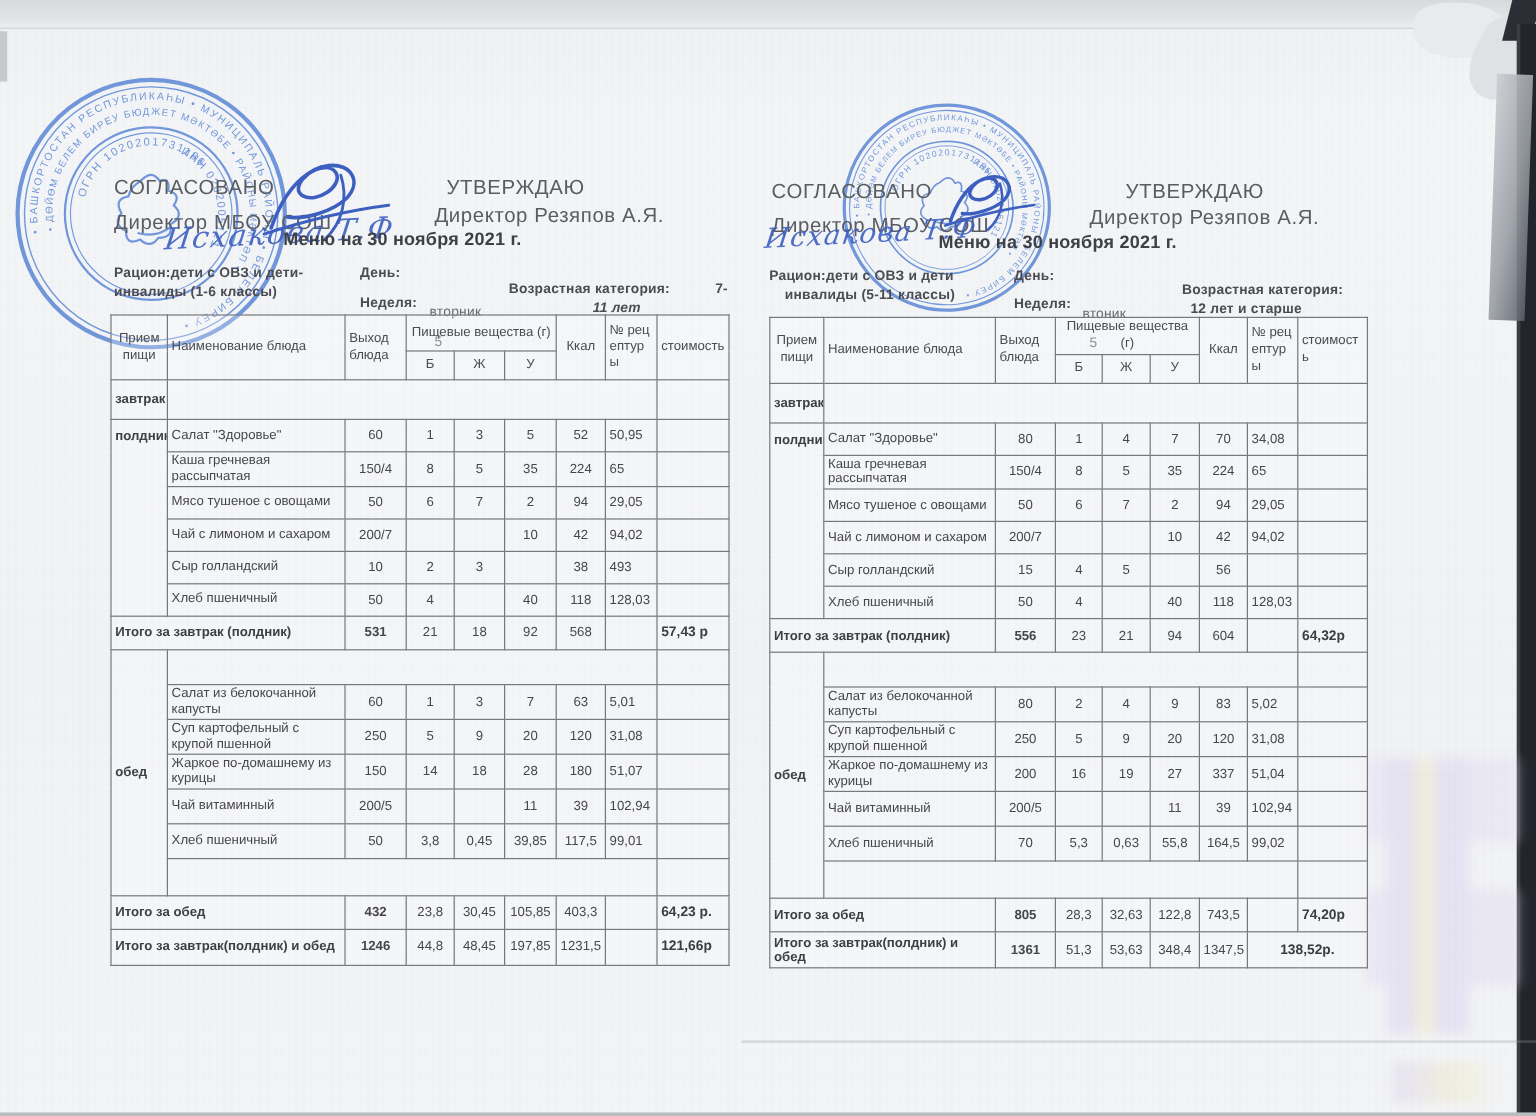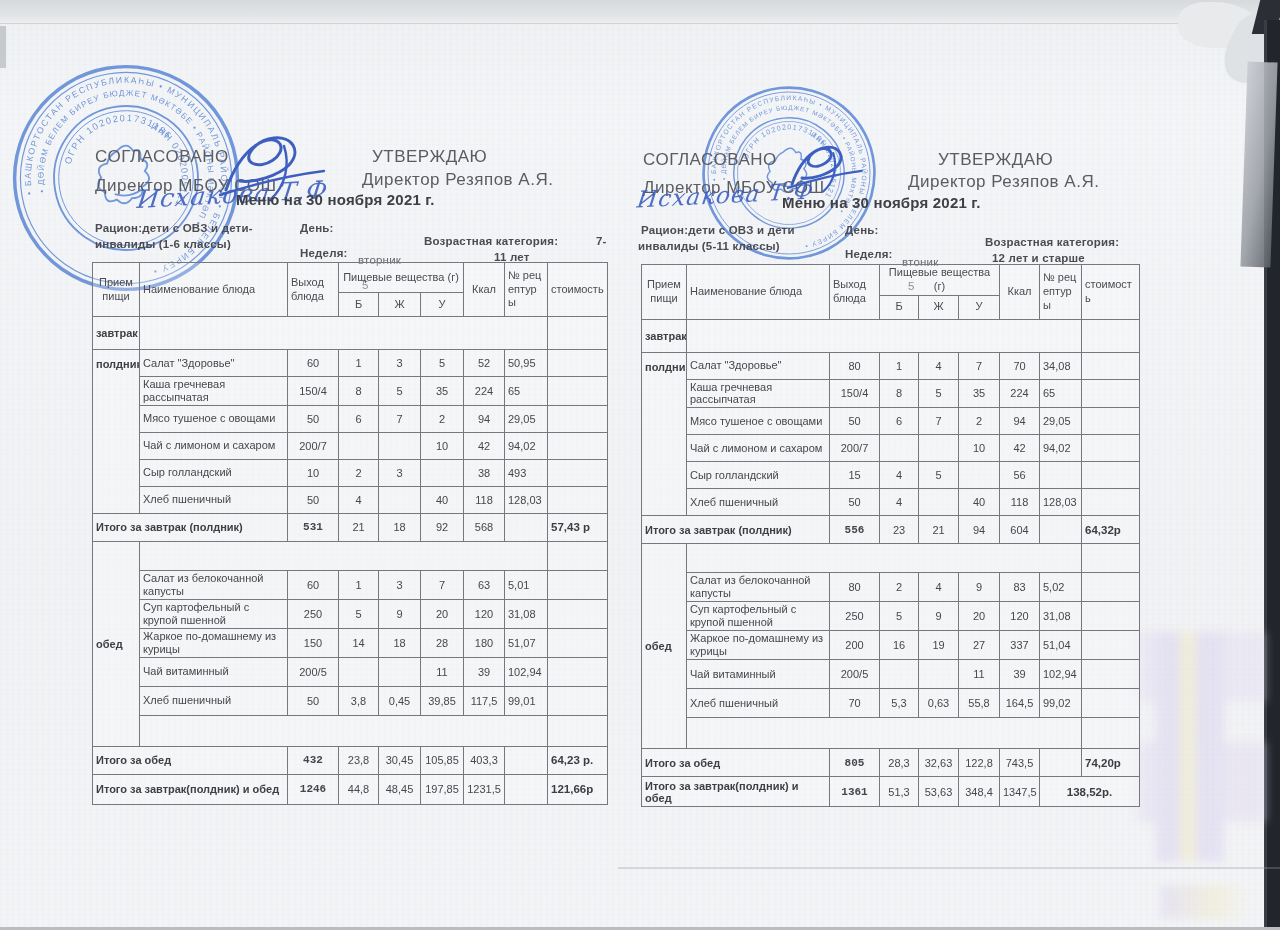--- a/index.html
+++ b/index.html
@@ -52,21 +52,21 @@
   .thc{text-align:center;color:#4b4c52;line-height:1.25;}
   .thw{word-break:break-all;}
   .n{text-align:center;}
   .dn{text-align:left;line-height:1.18;}
   .rc{text-align:left;padding-left:4px;}
   .meal{font-weight:bold;color:#3f4045;}
   .vb{vertical-align:bottom;padding-bottom:3px;}
   .vt2{vertical-align:top;padding-top:14px;}
   .tl{font-weight:bold;color:#3e3f44;}
   .cost{font-weight:bold;font-size:11.5px;color:#3c3d42;}
-  .bld{font-weight:bold;font-family:Liberation Mono, monospace;}
+  .bld{font-weight:bold;}
   tr.h1{height:30px;} tr.h2{height:24px;} tr.band{height:33px;} tr.dr{height:27px;}
   tr.tot{height:28px;} tr.band2{height:29px;} tr.dr2{height:29px;} tr.emp{height:31px;} tr.gt{height:30px;}
 </style>
 </head>
 <body>
 
 <div class="noise"></div>
 <div class="top-strip"></div>
 <div class="wrinkle" style="left:1178px;top:2px;width:80px;height:46px;"></div>
 <div class="wrinkle" style="left:1228px;top:14px;width:46px;height:70px;transform:rotate(25deg);background:#dfe2e5;"></div>
@@ -119,21 +119,21 @@
   <span class="title" style="left:236px;top:191px;">Меню на 30 ноября 2021 г.</span>
 
   <span class="lab sm b" style="left:95px;top:222px;">Рацион:дети с ОВЗ и дети-</span>
   <span class="lab sm b" style="left:95px;top:238px;">инвалиды (1-6 классы)</span>
   <span class="lab sm b" style="left:300px;top:222px;">День:</span>
   <span class="lab sm val" style="left:358px;top:222px;">вторник</span>
   <span class="lab sm b" style="left:300px;top:247px;">Неделя:</span>
   <span class="lab sm val" style="left:362px;top:247px;">5</span>
   <span class="lab sm b" style="left:424px;top:235px;">Возрастная категория:</span>
   <span class="lab sm b" style="left:596px;top:235px;">7-</span>
-  <span class="lab sm b" style="left:494px;top:251px;">11 лет</span>
+  <span class="lab sm b" style="left:494px;top:251px;font-style:italic;">11 лет</span>
 
   <table class="menu" style="left:92px;top:262px;width:516px;">
     <colgroup>
         <col style="width:47px">
         <col style="width:148px">
         <col style="width:51px">
         <col style="width:40px">
         <col style="width:42px">
         <col style="width:43px">
         <col style="width:41px">
@@ -347,21 +347,21 @@
     </g>
   </svg>
   <span class="handname" style="left:8px;top:182px;font-size:23px;">Исхакова Т.Ф</span>
 
   <span class="lab" style="left:308px;top:150px;">УТВЕРЖДАЮ</span>
   <span class="lab" style="left:278px;top:172px;">Директор Резяпов А.Я.</span>
 
   <span class="title" style="left:152px;top:194px;">Меню на 30 ноября 2021 г.</span>
 
   <span class="lab sm b" style="left:11px;top:224px;">Рацион:дети с ОВЗ и дети</span>
-  <span class="lab sm b" style="left:8px;top:240px;">инвалиды (5-11 классы)</span>
+  <span class="lab sm b" style="left:24px;top:240px;">инвалиды (5-11 классы)</span>
   <span class="lab sm b" style="left:215px;top:224px;">День:</span>
   <span class="lab sm val" style="left:272px;top:224px;">втоник</span>
   <span class="lab sm b" style="left:215px;top:248px;">Неделя:</span>
   <span class="lab sm val" style="left:278px;top:248px;">5</span>
   <span class="lab sm b" style="left:355px;top:236px;">Возрастная категория:</span>
   <span class="lab sm b" style="left:362px;top:252px;">12 лет и старше</span>
 
   <table class="menu" style="left:11px;top:264px;width:499px;">
     <colgroup>
         <col style="width:45px">

